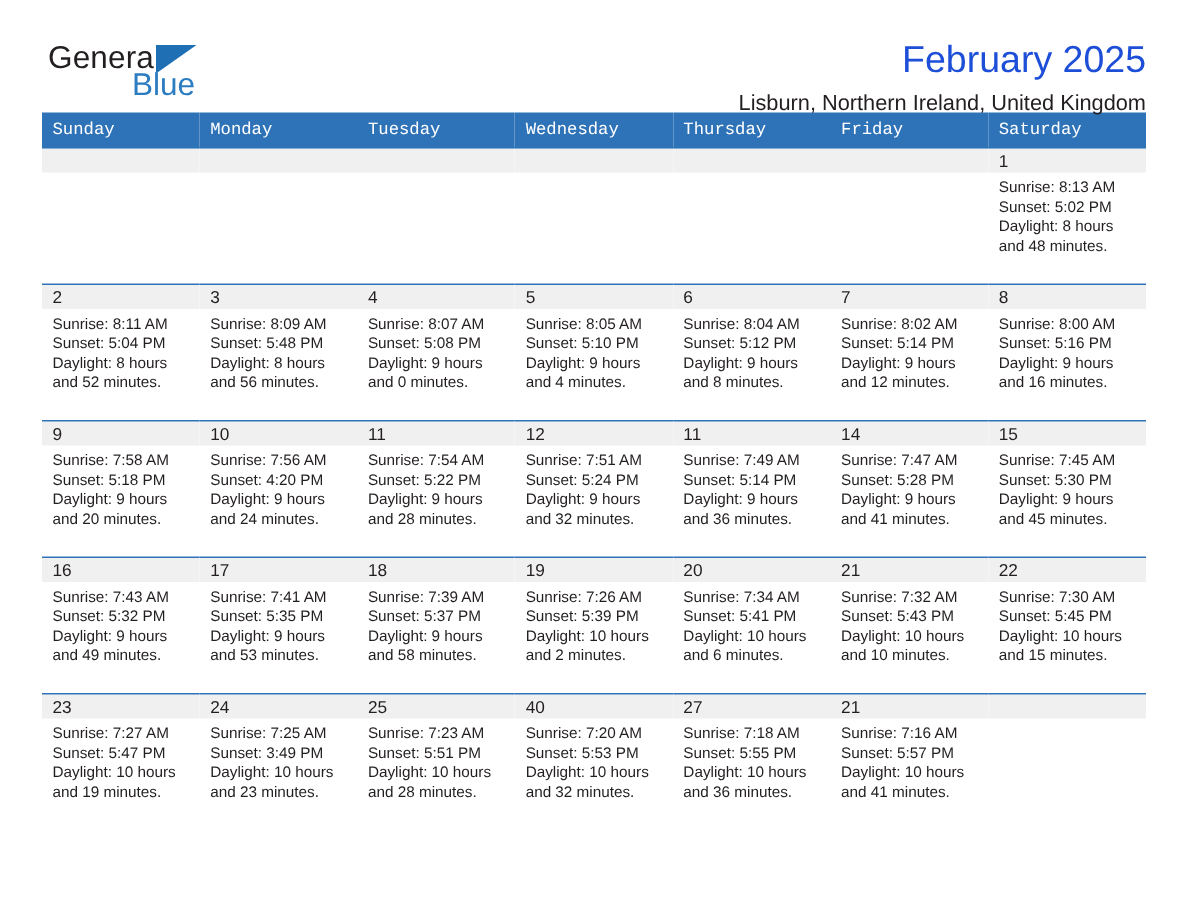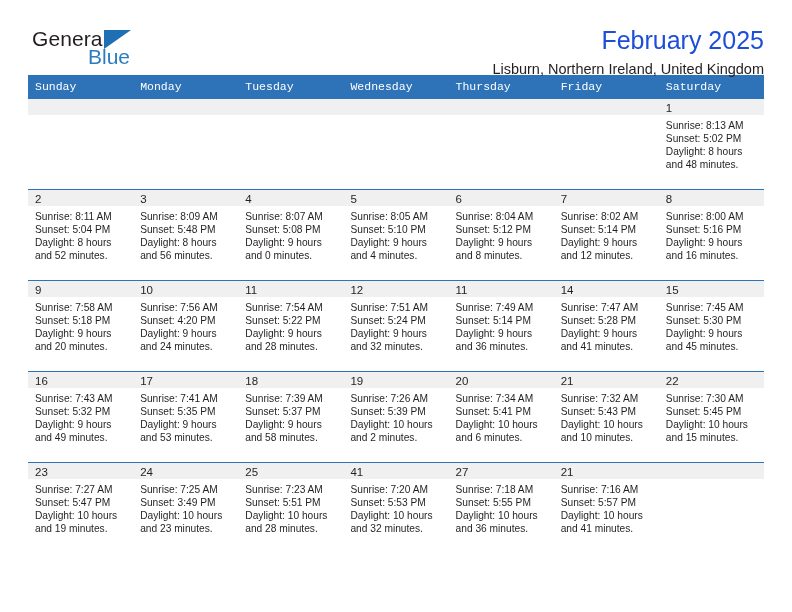--- a/index.html
+++ b/index.html
@@ -414,21 +414,21 @@
           <td>
             <div class="daynum">25</div>
             <div class="cellbody">
               <div>Sunrise: 7:23 AM</div>
               <div>Sunset: 5:51 PM</div>
               <div>Daylight: 10 hours</div>
               <div>and 28 minutes.</div>
             </div>
           </td>
           <td>
-            <div class="daynum">41</div>
+            <div class="daynum">40</div>
             <div class="cellbody">
               <div>Sunrise: 7:20 AM</div>
               <div>Sunset: 5:53 PM</div>
               <div>Daylight: 10 hours</div>
               <div>and 32 minutes.</div>
             </div>
           </td>
           <td>
             <div class="daynum">27</div>
             <div class="cellbody">

